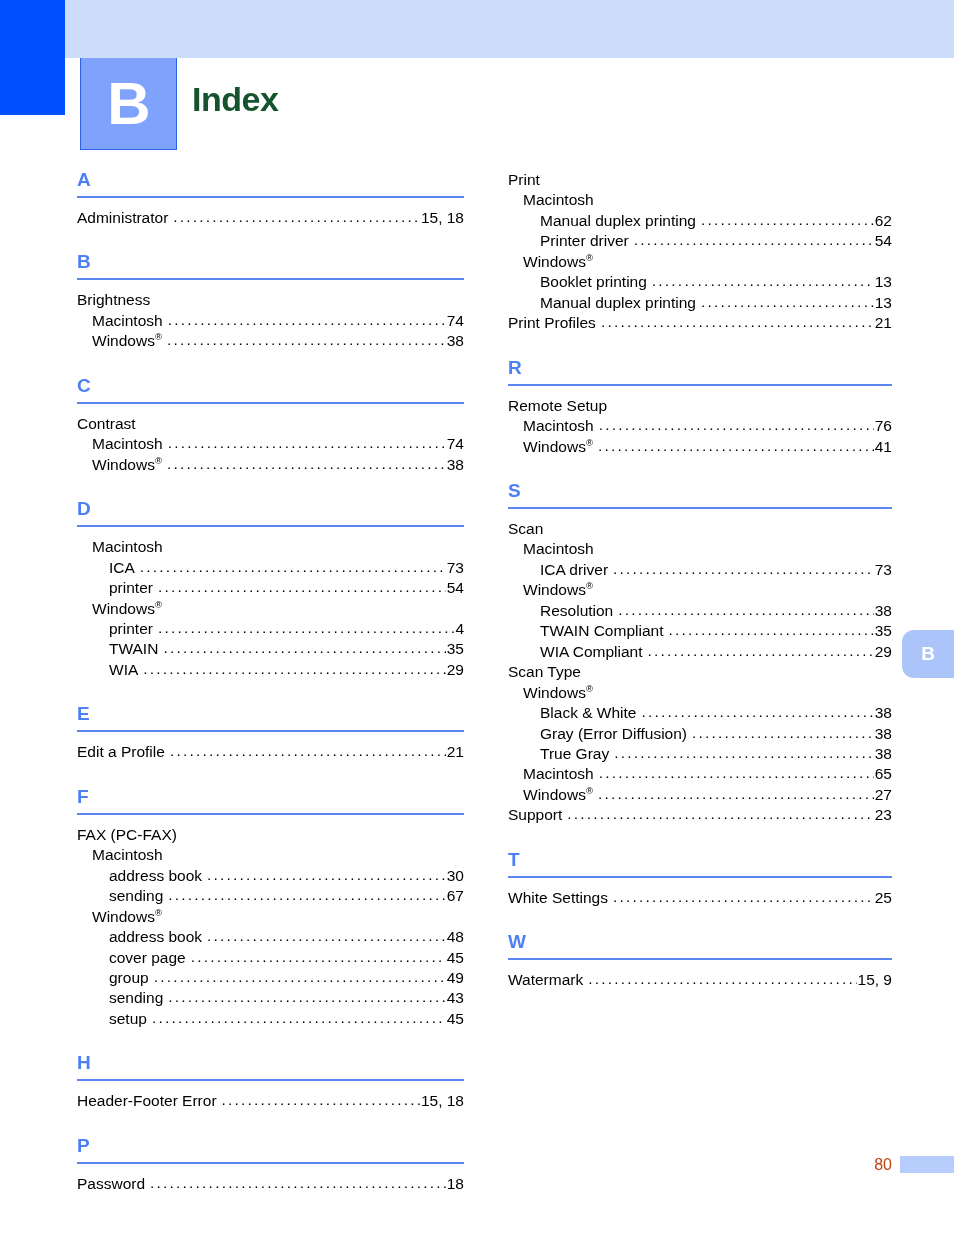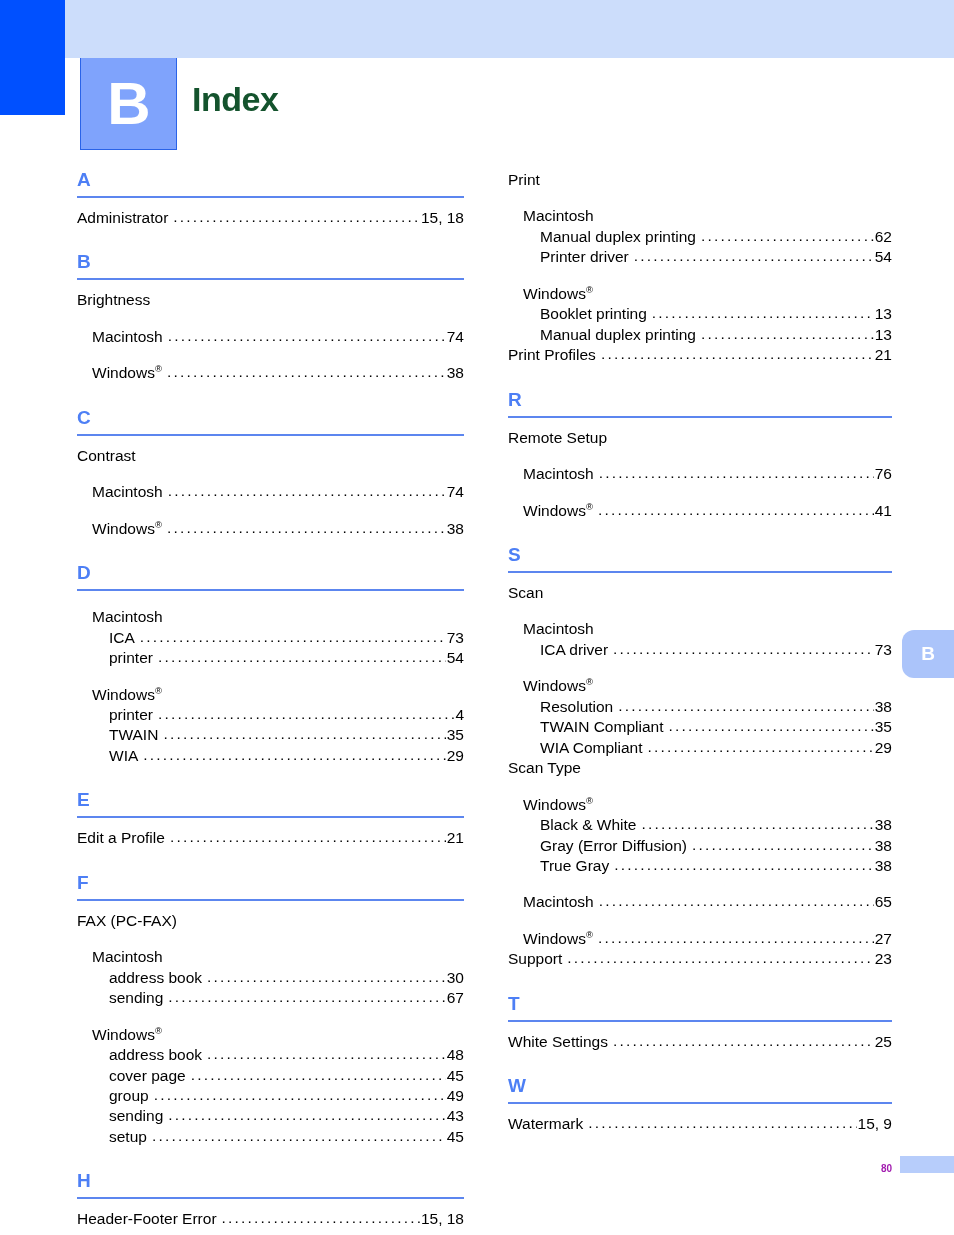--- a/index.html
+++ b/index.html
@@ -100,21 +100,21 @@
     margin: 0 1px 0 5px;
     letter-spacing: 2.2px;
     color: #000000;
     font-size: 15.5px;
     position: relative;
     top: -1px;
   }
   .entry .pages { flex: 0 0 auto; }
 
   .lvl0 { padding-left: 0; text-align: right; }
-  .lvl1 { padding-left: 15px; margin-top: 16px; }
+  .lvl1 { padding-left: 15px; }
   .lvl2 { padding-left: 32px; }
 
   
   sup.reg {
     font-size: 9.5px;
     vertical-align: super;
     line-height: 0;
   }
 
   
@@ -137,23 +137,23 @@
   
   .footer-bar {
     position: absolute;
     right: 0; bottom: 62px;
     width: 54px; height: 17px;
     background: #b7cdfb;
   }
   .footer-pageno {
     position: absolute;
     right: 62px; bottom: 61px;
-    font-size: 10px;
-    font-weight: bold;
-    color: #a21caf;
+    font-size: 16px;
+    font-weight: normal;
+    color: #c2410c;
   }
 </style>
 </head>
 <body>
 
 <div class="banner-light"></div>
 <div class="banner-dark"></div>
 
 <div class="chapter-badge">
   <span class="letter">B</span>

